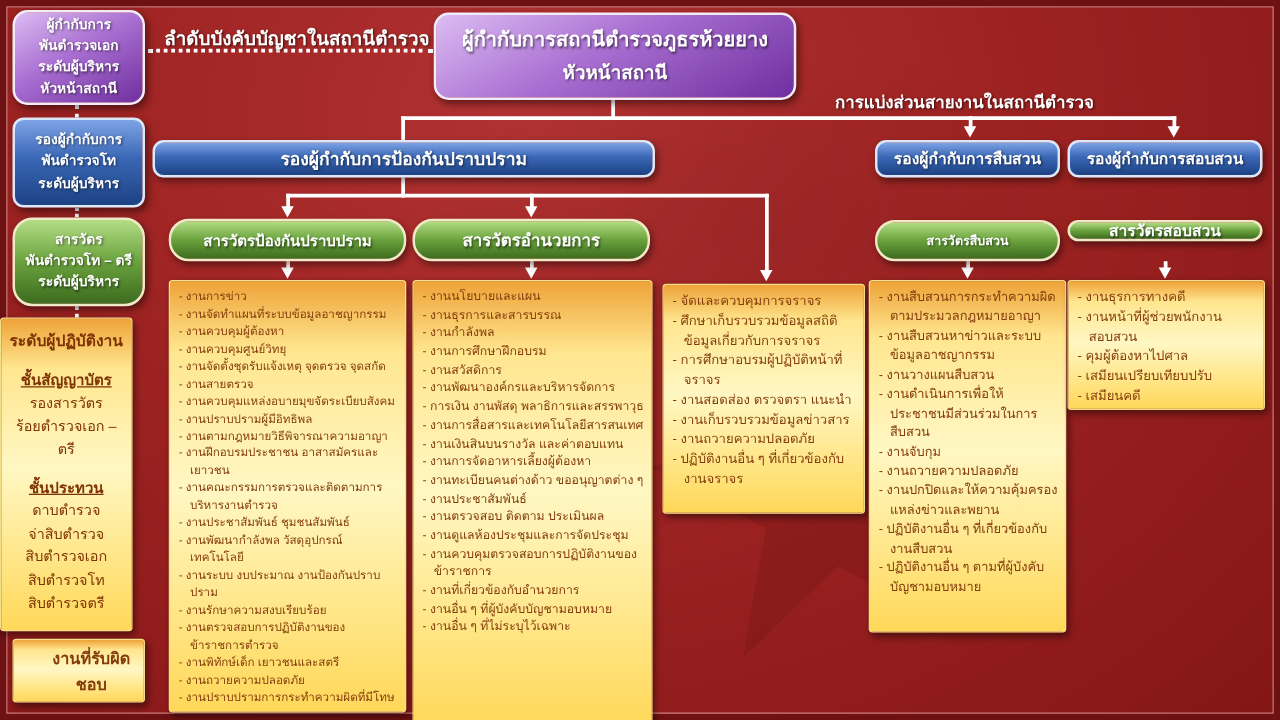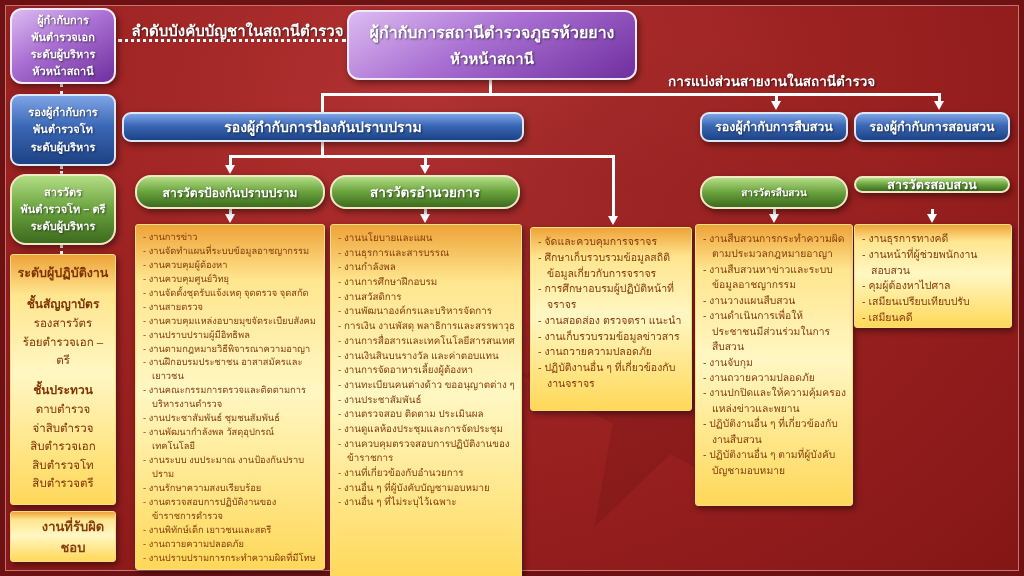--- a/index.html
+++ b/index.html
@@ -28,21 +28,21 @@
   .vdots{position:absolute;width:0;border-left:3px dotted #fff;}
   .hdots{position:absolute;height:0;border-top:3px dotted #fff;}
   .arr{position:absolute;width:0;height:0;border-left:5px solid transparent;
        border-right:5px solid transparent;border-top:9px solid #fff;}
   .duty{overflow:hidden;padding:6px 5px 4px 7px;}
   .duty .li{padding-left:9px;text-indent:-9px;line-height:1.5;}
   .duty .li::before{content:"- ";}
   .rank-lines{line-height:1.55;font-size:11px;}
   .ladder{padding:8px 4px;overflow:hidden;color:#7f3304;font-size:11.5px;line-height:1.65;}
   .ladder .li{line-height:1.6;}
-  .u-head{font-weight:bold;margin-top:11px;font-size:12px;}
+  .u-head{font-weight:bold;text-decoration:underline;margin-top:11px;font-size:12px;}
   .ladder-title{font-weight:bold;font-size:12.5px;}
 </style>
 </head>
 <body>
 
 <div class="stage">
   <div class="panel"></div>
   <div class="watermark-swoosh"></div>
   <div class="watermark-star">★</div>
 
@@ -89,21 +89,21 @@
   <div class="box blue ctr rank-lines" style="left:10px;top:94px;width:106px;height:72px;">
     <div class="wbold">รองผู้กำกับการ</div>
     <div class="wbold">พันตำรวจโท</div>
     <div class="wbold">ระดับผู้บริหาร</div>
   </div>
   <div class="box green ctr rank-lines" style="left:10px;top:174px;width:106px;height:71px;">
     <div class="wbold">สารวัตร</div>
     <div class="wbold">พันตำรวจโท – ตรี</div>
     <div class="wbold">ระดับผู้บริหาร</div>
   </div>
-  <div class="box gold ladder" style="left:10px;top:254px;width:106px;height:251px;text-align:center;">
+  <div class="box gold ladder" style="left:0;top:254px;width:106px;height:251px;text-align:center;">
     <div class="ladder-title">ระดับผู้ปฏิบัติงาน</div>
     <div class="u-head">ชั้นสัญญาบัตร</div>
     <div>
         <div class="li">รองสารวัตร</div>
         <div class="li">ร้อยตำรวจเอก – ตรี</div>
       </div>
     <div class="u-head">ชั้นประทวน</div>
     <div>
         <div class="li">ดาบตำรวจ</div>
         <div class="li">จ่าสิบตำรวจ</div>

